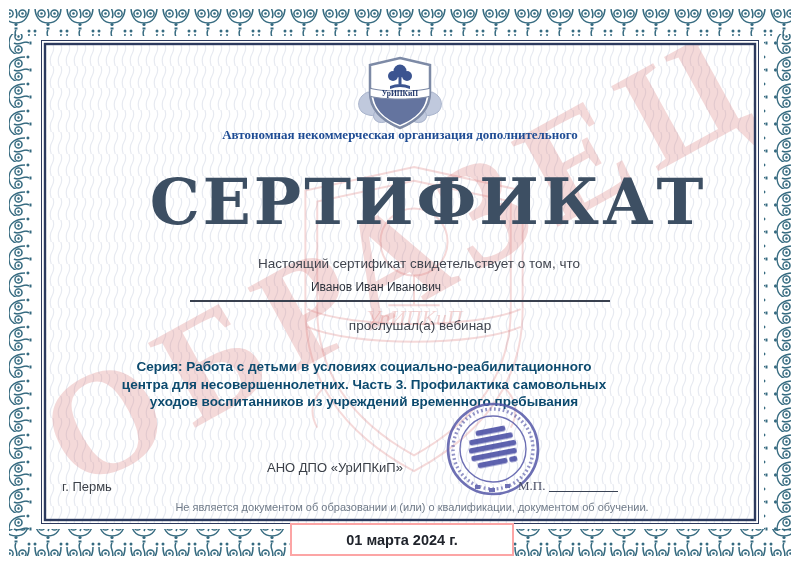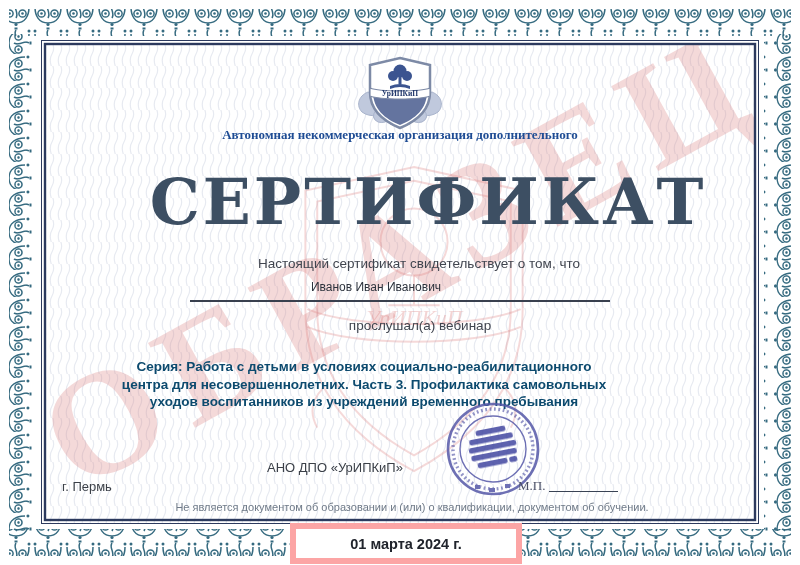--- a/index.html
+++ b/index.html
@@ -32,21 +32,21 @@
   .topic{position:absolute;left:0;top:358px;width:728px;text-align:center;
     font-size:13.5px;font-weight:bold;line-height:17.5px;color:#0c4a6e;}
   .city{position:absolute;left:62px;top:479px;font-size:13px;color:#3b4048;}
   .director{position:absolute;left:267px;top:460px;font-size:13px;line-height:15.5px;color:#3b4048;text-align:left;}
   .stamp{position:absolute;left:445px;top:401px;width:96px;height:97px;}
   .mp{position:absolute;left:518px;top:478px;font-size:13px;color:#4a4f66;font-family:Liberation Serif, serif;}
   .sig-line{position:absolute;left:549px;top:491px;width:69px;height:0;border-top:1.5px solid #3a4354;}
   .disclaimer{position:absolute;left:0;top:501px;width:800px;text-align:center;font-size:11px;color:#6f7a88;margin-left:12px;}
   .date-box{
     position:absolute;left:290px;top:523px;width:220px;height:29px;z-index:4;
-    background:#ffffff;border:6px solid #fca5a5;display:flex;align-items:center;justify-content:center;
+    background:#ffffff;border:2px solid #fca5a5;display:flex;align-items:center;justify-content:center;
     font-size:14.5px;font-weight:bold;color:#20242c;
   }
 </style>
 </head>
 <body>
 
 <div class="page">
 
   <svg class="bg-svg" width="800" height="565">
     <defs>

